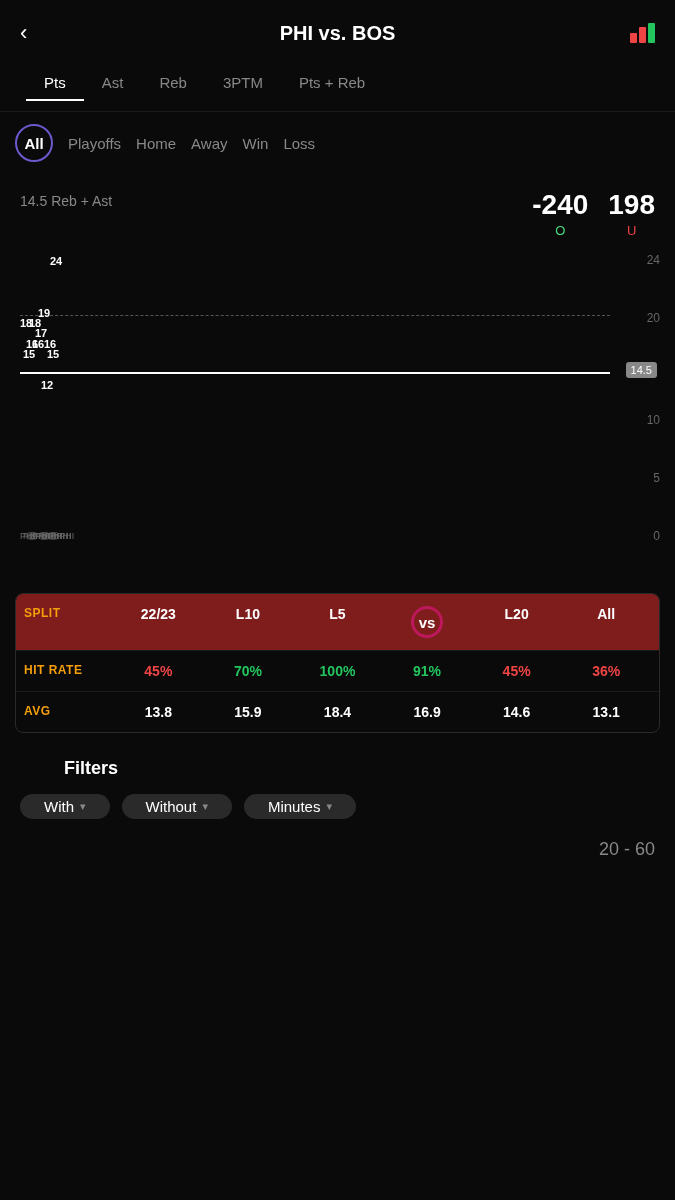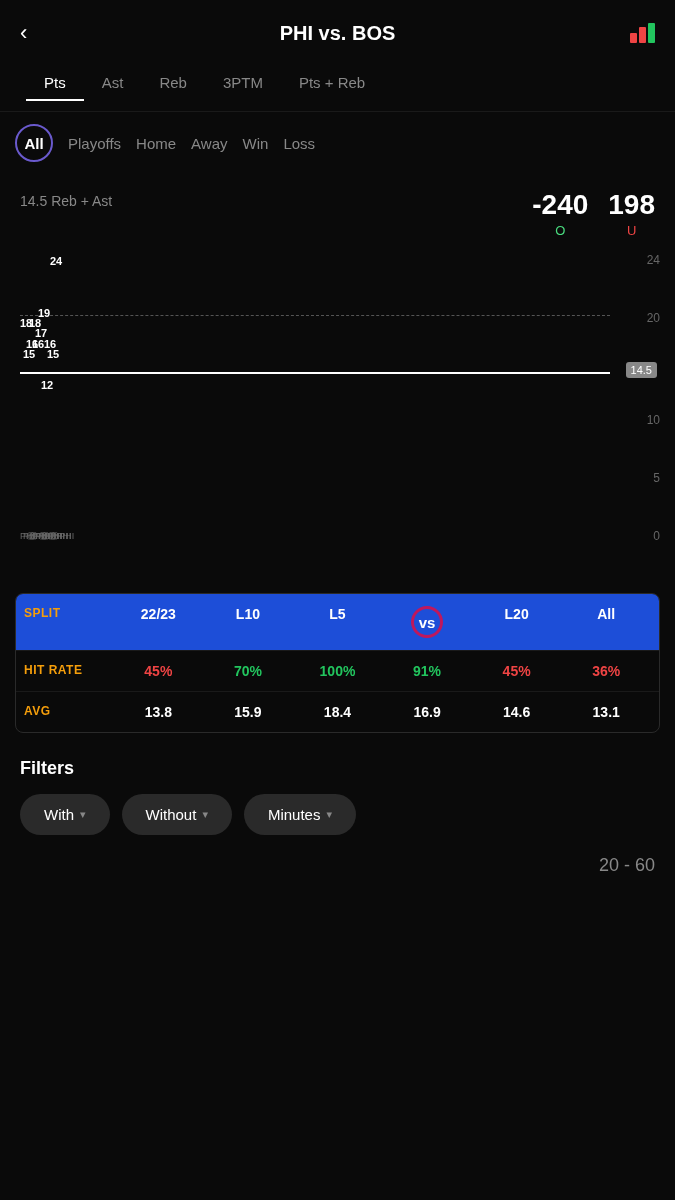--- a/index.html
+++ b/index.html
@@ -200,21 +200,21 @@
       overflow: hidden;
     }
     .stats-row {
       display: grid;
       grid-template-columns: 1fr 1fr 1fr 1fr 1fr 1fr 1fr;
       padding: 12px 8px;
       border-bottom: 1px solid #1a1a1a;
     }
     .stats-row:last-child { border-bottom: none; }
     .stats-row.header-row {
-      background: #1d4ed8;
+      background: #7f1d1d;
     }
     .stats-cell {
       text-align: center;
       font-size: 14px;
       color: #888;
     }
     .stats-cell.label {
       text-align: left;
       font-size: 12px;
       font-weight: 600;
@@ -240,33 +240,34 @@
 
     
     .filters-section {
       padding: 15px 20px 10px 20px;
     }
     .filters-title {
       font-size: 18px;
       font-weight: 700;
       color: #ffffff;
       margin-bottom: 15px;
+      margin-left: 44px;
     }
     .filter-buttons {
       display: flex;
       gap: 12px;
     }
     .filter-btn {
       background: #2a2a2a;
       border: none;
       border-radius: 25px;
       color: #ffffff;
       font-size: 15px;
       font-weight: 500;
-      padding: 12px 24px;
+      padding: 4px 24px;
       cursor: pointer;
       display: flex;
       align-items: center;
       gap: 6px;
     }
     .filter-btn .chevron {
       font-size: 11px;
       color: #888;
     }
 

